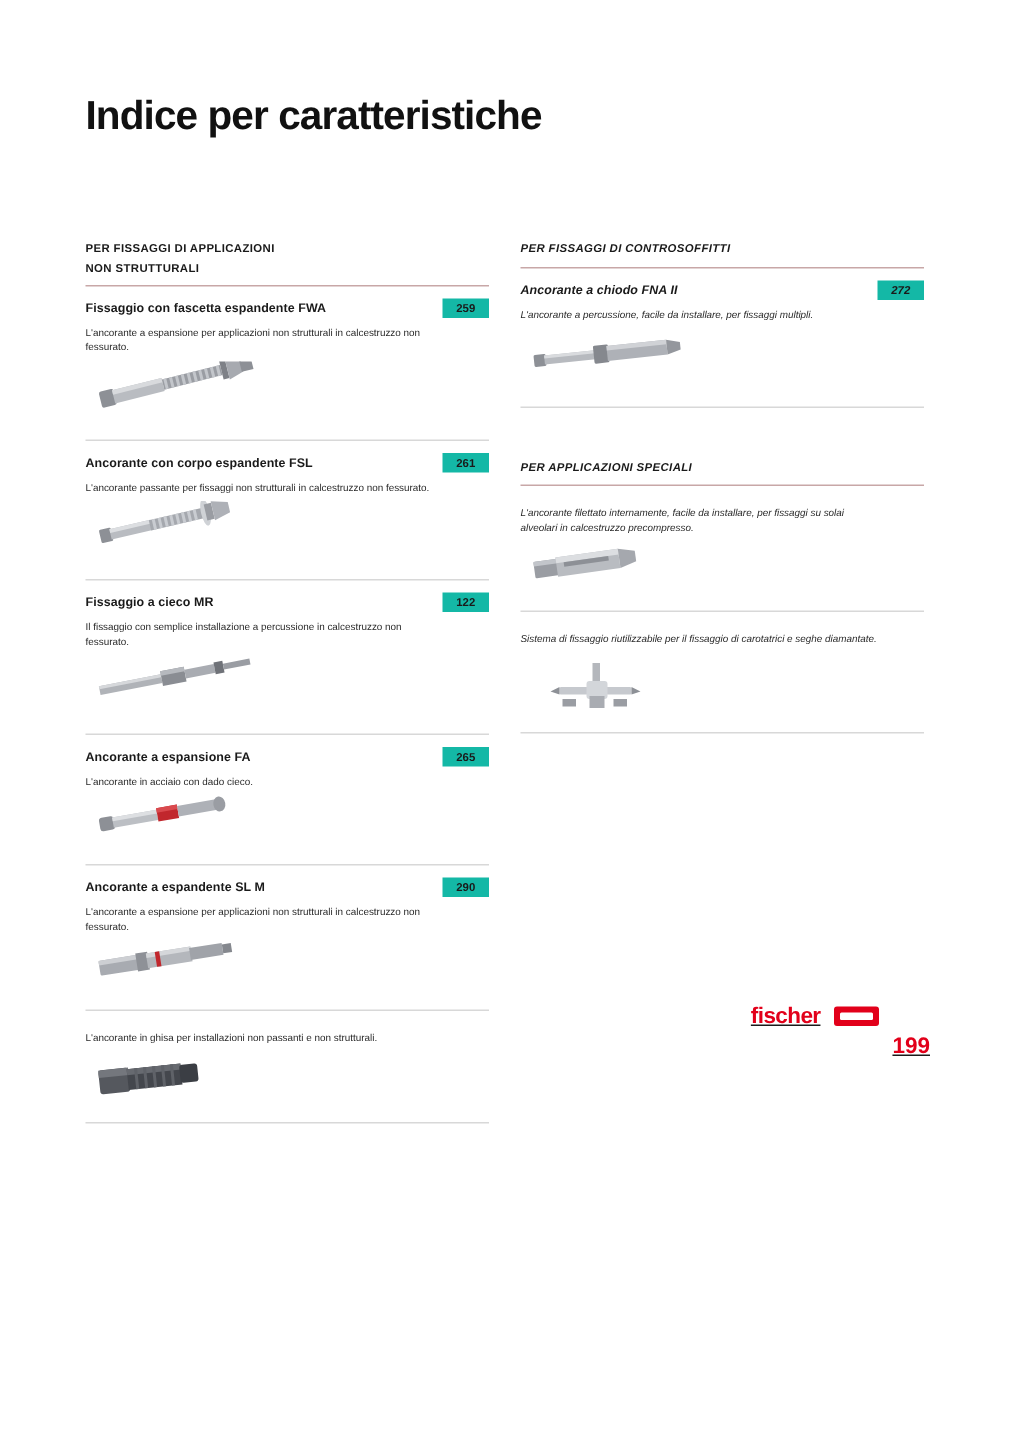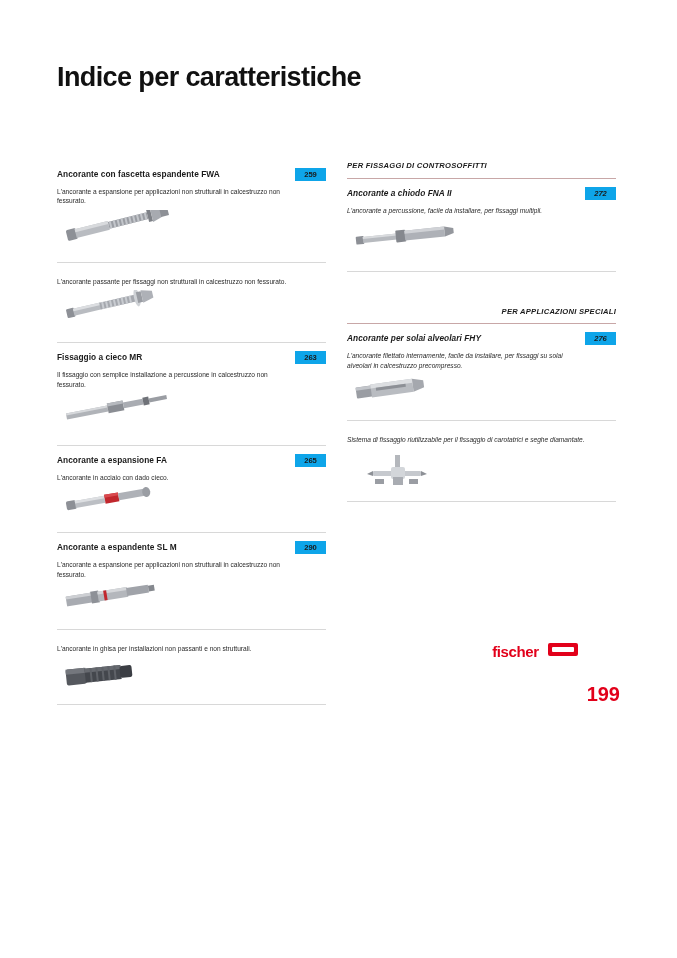--- a/index.html
+++ b/index.html
@@ -47,21 +47,21 @@
   .section-head {
     font-size: 7.6px;
     font-weight: bold;
     letter-spacing: 0.25px;
     color: #1a1a1a;
     line-height: 12.5px;
     padding-bottom: 5px;
     border-bottom: 1px solid #c8a7a7;
     text-transform: uppercase;
   }
-  .section-head.gap-top { margin-top: 34px; text-align: right; }
+  .section-head.gap-top { margin-top: 34px; }
 
   .entry {
     padding-top: 8px;
     border-bottom: 1px solid #d8d8d8;
     padding-bottom: 6px;
   }
   .entry-head {
     display: flex;
     align-items: baseline;
     justify-content: space-between;
@@ -69,21 +69,21 @@
   .entry-title {
     font-size: 8.3px;
     font-weight: bold;
     color: #1a1a1a;
     letter-spacing: 0.05px;
   }
   .entry-page {
     font-size: 7.6px;
     font-weight: bold;
     color: #1a1a1a;
-    background: #0ea5e9;
+    background: #14b8a6;
     padding: 2px 7px 2px 7px;
     min-width: 17px;
     text-align: center;
     line-height: 9px;
   }
   .entry-desc {
     margin-top: 6px;
     font-size: 6.6px;
     line-height: 9.4px;
     color: #2a2a2a;
@@ -95,21 +95,23 @@
     position: relative;
   }
   .art.small { height: 40px; }
   .art svg { position: absolute; left: 6px; top: 0; }
 
   .footer-brand {
     position: absolute;
     right: 57px;
     bottom: 22px;
     display: flex;
+    align-items: center;
     gap: 9px;
+    text-decoration: underline;
   }
   .brand-word {
     color: #e2001a;
     font-size: 15px;
     font-weight: bold;
     letter-spacing: -0.4px;
   }
   .brand-mark {
     width: 30px;
     height: 13px;
@@ -120,40 +122,44 @@
   .brand-mark::after {
     content: "";
     position: absolute;
     left: 4px; top: 4px;
     width: 22px; height: 5px;
     background: #ffffff;
     border-radius: 1px;
   }
   .page-number {
     color: #e2001a;
-    font-size: 20px;
+    font-size: 15px;
     font-weight: bold;
     margin-top: 40px;
   }
 </style>
 </head>
 <body>
 
 <div class="page">
 
   <div class="page-title">Indice per caratteristiche</div>
 
   <div class="columns">
 
     <div class="col col-left">
 
-
-      <div class="entry">
-        <div class="entry-head">
-          <span class="entry-title">Ancorante con fascetta espandente FWA</span>
+      <div class="section-head">
+        <div>PER FISSAGGI DI APPLICAZIONI</div>
+        <div>NON STRUTTURALI</div>
+      </div>
+
+      <div class="entry">
+        <div class="entry-head">
+          <span class="entry-title">Fissaggio con fascetta espandente FWA</span>
           <span class="entry-page">259</span>
         </div>
         <div class="entry-desc">L'ancorante a espansione per applicazioni non strutturali in calcestruzzo non fessurato.</div>
         <div class="art">
           <svg width="130" height="46" viewBox="0 0 130 46">
             <g transform="translate(0,18) rotate(-14)">
               <rect x="2" y="3" width="10" height="11" rx="1.5" fill="#8d9096"></rect>
               <rect x="11" y="4" width="34" height="9" fill="#b9bcc1"></rect>
               <rect x="11" y="4" width="34" height="3" fill="#d8dadd"></rect>
               <rect x="45" y="5" width="40" height="7" fill="#9a9da3"></rect>
@@ -171,20 +177,24 @@
               </g>
               <rect x="85" y="2" width="4" height="13" fill="#7e8187"></rect>
               <polygon points="89,1 99,4 99,13 89,16" fill="#a7aab0"></polygon>
               <rect x="98" y="4" width="8" height="9" fill="#8d9096"></rect>
             </g>
           </svg>
         </div>
       </div>
 
       <div class="entry">
+        <div class="entry-head">
+          <span class="entry-title">Ancorante con corpo espandente FSL</span>
+          <span class="entry-page">261</span>
+        </div>
         <div class="entry-desc">L'ancorante passante per fissaggi non strutturali in calcestruzzo non fessurato.</div>
         <div class="art">
           <svg width="130" height="46" viewBox="0 0 130 46">
             <g transform="translate(0,16) rotate(-13)">
               <rect x="2" y="4" width="8" height="9" rx="1" fill="#8d9096"></rect>
               <rect x="9" y="5" width="28" height="7" fill="#b9bcc1"></rect>
               <rect x="9" y="5" width="28" height="2.5" fill="#dcdee1"></rect>
               <rect x="36" y="5" width="36" height="7" fill="#a5a8ae"></rect>
               <g fill="#c9ccd1">
                 <rect x="38" y="5" width="2" height="7"></rect>
@@ -200,21 +210,21 @@
               <rect x="74" y="3" width="5" height="11" fill="#9a9da3"></rect>
               <polygon points="79,2 90,5 90,12 79,15" fill="#aeb1b7"></polygon>
             </g>
           </svg>
         </div>
       </div>
 
       <div class="entry">
         <div class="entry-head">
           <span class="entry-title">Fissaggio a cieco MR</span>
-          <span class="entry-page">263</span>
+          <span class="entry-page">122</span>
         </div>
         <div class="entry-desc">Il fissaggio con semplice installazione a percussione in calcestruzzo non fessurato.</div>
         <div class="art">
           <svg width="130" height="46" viewBox="0 0 130 46">
             <g transform="translate(0,16) rotate(-11)">
               <rect x="2" y="5" width="42" height="6" fill="#b0b3b8"></rect>
               <rect x="2" y="5" width="42" height="2" fill="#d6d8db"></rect>
               <rect x="44" y="3" width="16" height="10" fill="#8a8d93"></rect>
               <rect x="44" y="3" width="16" height="3" fill="#b6b9be"></rect>
               <rect x="60" y="5" width="20" height="6" fill="#a9acb2"></rect>
@@ -318,24 +328,20 @@
             </g>
           </svg>
         </div>
       </div>
 
       <div class="section-head gap-top">
         <div>PER APPLICAZIONI SPECIALI</div>
       </div>
 
       <div class="entry">
-        <div class="entry-head">
-          <span class="entry-title">Ancorante per solai alveolari FHY</span>
-          <span class="entry-page">276</span>
-        </div>
         <div class="entry-desc">L'ancorante filettato internamente, facile da installare, per fissaggi su solai alveolari in calcestruzzo precompresso.</div>
         <div class="art small">
           <svg width="130" height="40" viewBox="0 0 130 40">
             <g transform="translate(0,10) rotate(-8)">
               <rect x="2" y="4" width="16" height="11" rx="1" fill="#9a9da3"></rect>
               <rect x="2" y="4" width="16" height="3" fill="#c2c5ca"></rect>
               <rect x="17" y="3" width="42" height="13" fill="#b9bcc1"></rect>
               <rect x="17" y="3" width="42" height="4" fill="#dcdee1"></rect>
               <rect x="22" y="7" width="30" height="3" fill="#8d9096"></rect>
               <polygon points="59,3 70,6 70,13 59,16" fill="#a5a8ae"></polygon>

